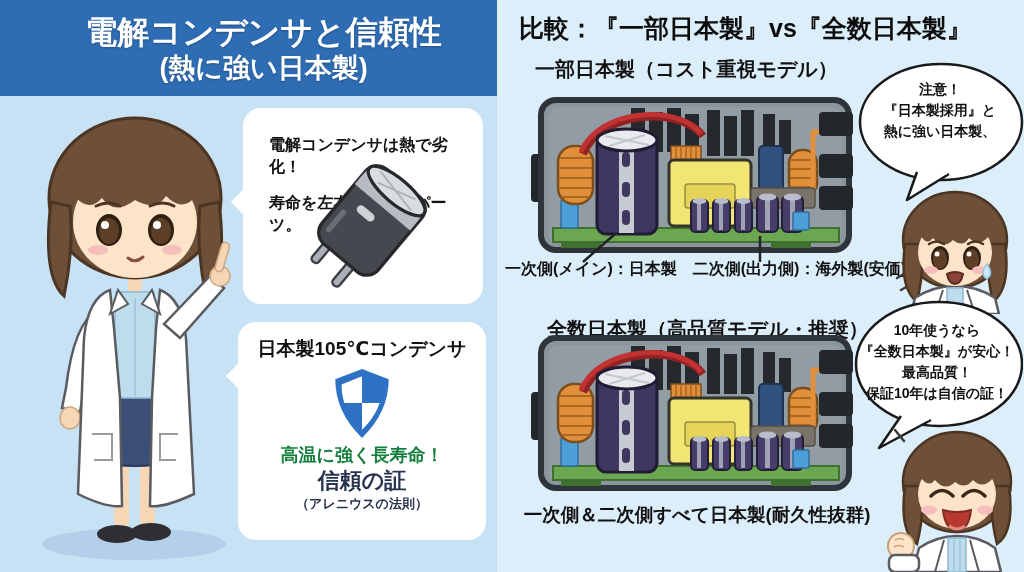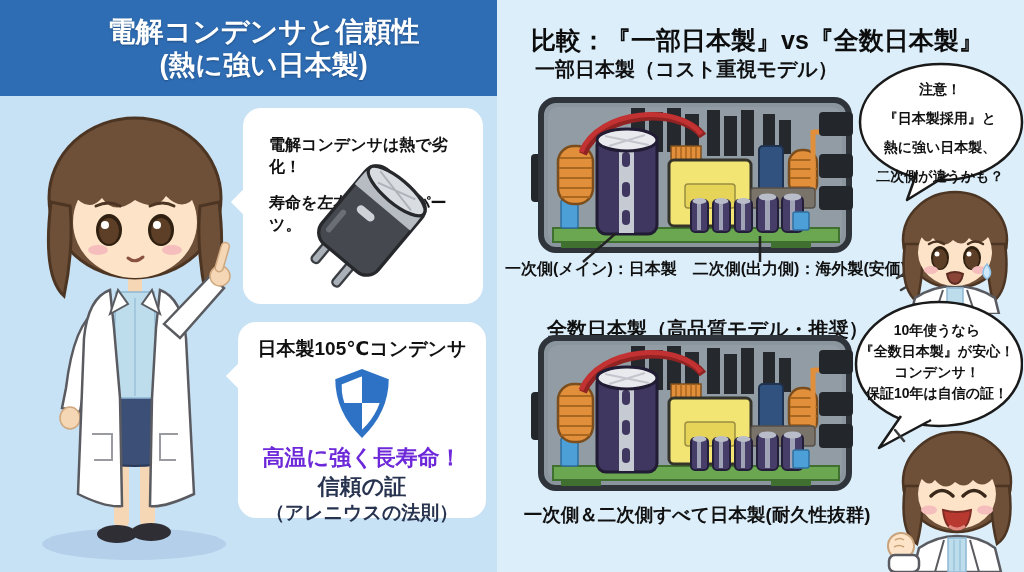--- a/index.html
+++ b/index.html
@@ -8,57 +8,57 @@
     font-family:"Liberation Sans","DejaVu Sans",sans-serif;
     font-weight:bold;color:#1a1a1a;background:#c7e1f5;
   }
   
   .left-panel{position:absolute;left:0;top:0;width:497px;height:572px;background:#c7e1f5;}
   .left-header{
     position:absolute;left:0;top:0;width:497px;height:96px;background:#2e6cb3;
     color:#fff;text-align:center;display:flex;flex-direction:column;justify-content:center;
     padding-left:30px;box-sizing:border-box;text-shadow:0 1px 2px rgba(0,0,0,.25);
   }
-  .left-header .l1{font-size:28px;line-height:1.25;}
+  .left-header .l1{font-size:32px;line-height:1.25;}
   .left-header .l2{font-size:27px;line-height:1.2;}
   .scientist{position:absolute;left:14px;top:98px;}
   .bubble{position:absolute;background:#fff;border-radius:18px;}
   .tail{position:absolute;width:20px;height:20px;background:#fff;transform:rotate(45deg);}
   .bubble-cap{left:243px;top:108px;width:240px;height:196px;}
   .bubble-cap .tail{left:-8px;top:84px;}
   .bubble-cap p{margin:13px;padding:0;font-size:16px;line-height:1.4;color:#111;}
   .bubble-cap .txt{padding:13px 8px 0 13px;}
   .cap-illu{position:absolute;left:48px;top:50px;}
-  .bubble-shield{left:238px;top:322px;width:248px;height:196px;text-align:center;}
+  .bubble-shield{left:238px;top:322px;width:248px;height:218px;text-align:center;}
   .bubble-shield .tail{left:-8px;top:44px;}
   .bs-title{margin-top:14px;font-size:19px;color:#111;}
   .bs-shield{display:block;margin:5px auto 3px auto;}
-  .bs-l1{font-size:22px;color:#6d28d9;line-height:1.3;}
+  .bs-l1{font-size:18px;color:#15803d;line-height:1.3;}
   .bs-l2{font-size:22px;color:#27334f;line-height:1.3;}
-  .bs-l3{font-size:19px;color:#27334f;line-height:1.3;}
+  .bs-l3{font-size:13px;color:#27334f;line-height:1.3;}
   
   .right-panel{position:absolute;left:497px;top:0;width:527px;height:572px;background:#dbeefa;}
   .r-header{position:absolute;left:22px;top:12px;font-size:25px;color:#0d0d0d;white-space:nowrap;}
   .sec-title{position:absolute;font-size:20px;color:#111;white-space:nowrap;}
   .sec1-title{left:38px;top:56px;font-family:Liberation Mono, monospace;}
   .sec2-title{left:38px;top:304px;}
   .psu{position:absolute;left:34px;}
   .psu1{top:96px;}
   .psu2{top:334px;}
   .caption1{position:absolute;left:8px;top:259px;width:390px;text-align:center;font-size:16px;color:#111;white-space:nowrap;}
   .caption2{position:absolute;left:4px;top:503px;width:392px;text-align:center;color:#111;}
   .caption2 .c2a{font-size:18.5px;line-height:1.35;}
   .caption2 .c2b{font-size:18px;line-height:1.35;}
   .cloud{position:absolute;}
   .cloud .lines{
     position:absolute;left:0;right:0;display:flex;flex-direction:column;align-items:center;
     font-size:14px;line-height:1.5;color:#111;pointer-events:none;white-space:nowrap;
   }
   .cloud-top{left:358px;top:60px;width:170px;height:142px;}
-  .cloud-top .lines{top:19px;gap:8px;}
+  .cloud-top .lines{top:19px;}
   .cloud-bot{left:354px;top:298px;width:172px;height:154px;}
   .cloud-bot .lines{top:22px;}
   .chibi{position:absolute;}
   .chibi-worried{left:390px;top:186px;}
   .chibi-happy{left:380px;top:426px;}
 </style>
 </head>
 <body>
 
 <svg width="0" height="0" style="position:absolute" aria-hidden="true">
@@ -249,21 +249,21 @@
           <rect x="32" y="35" width="32" height="37" fill="#ffffff"></rect>
         </g>
       </svg>
       <div class="bs-l1">高温に強く長寿命！</div>
       <div class="bs-l2">信頼の証</div>
       <div class="bs-l3">（アレニウスの法則）</div>
     </div>
   </section>
 
   <section class="right-panel">
-    <h1 class="r-header" style="margin:12px">比較：『一部日本製』vs『全数日本製』</h1>
+    <h1 class="r-header" style="margin:0">比較：『一部日本製』vs『全数日本製』</h1>
 
     <h2 class="sec-title sec1-title" style="margin:0">一部日本製（コスト重視モデル）</h2>
     <svg class="psu psu1" width="330" height="176" viewBox="0 0 330 176">
       <use href="#psu-art"></use>
       <g stroke="#222" stroke-width="2.5">
         <line x1="84" y1="138" x2="52" y2="166"></line>
         <line x1="229" y1="140" x2="229" y2="166"></line>
       </g>
     </svg>
     <div class="caption1">一次側(メイン)：日本製　二次側(出力側)：海外製(安価)</div>
@@ -279,21 +279,20 @@
     <div class="cloud cloud-top">
       <svg width="170" height="142" viewBox="0 0 170 142">
         <ellipse cx="86" cy="62" rx="81" ry="58" fill="#fff" stroke="#1a1a1a" stroke-width="2.5"></ellipse>
         <path d="M62,112 L52,140 L94,114" fill="#fff" stroke="#1a1a1a" stroke-width="2.5" stroke-linejoin="round"></path>
         <path d="M64,110 L92,112" stroke="#fff" stroke-width="5"></path>
       </svg>
       <div class="lines">
         <div>注意！</div>
         <div>『日本製採用』と</div>
         <div>熱に強い日本製、</div>
-        <div>二次側が違うかも？</div>
       </div>
     </div>
 
     <svg class="chibi chibi-worried" width="132" height="128" viewBox="0 0 132 128">
       <path d="M10,92 l12,-7 M14,104 l12,-7" stroke="#3c3c3c" stroke-width="2.5" fill="none" stroke-linecap="round"></path>
       <ellipse cx="68" cy="54" rx="52" ry="48" fill="#6e4f38" stroke="#4c3522" stroke-width="2.5"></ellipse>
       <path d="M18,58 Q12,102 30,116 Q38,82 34,58 Z" fill="#6e4f38" stroke="#4c3522" stroke-width="2.5"></path>
       <path d="M118,58 Q124,102 106,116 Q98,82 102,58 Z" fill="#6e4f38" stroke="#4c3522" stroke-width="2.5"></path>
       <path d="M24,128 L28,112 Q46,100 68,100 Q90,100 108,112 L112,128 Z" fill="#ffffff" stroke="#5a5b60" stroke-width="2.5"></path>
       <rect x="60" y="102" width="16" height="26" fill="#bddcec" stroke="#8fb8d2" stroke-width="1.5"></rect>
@@ -315,21 +314,21 @@
 
     <div class="cloud cloud-bot">
       <svg width="172" height="154" viewBox="0 0 172 154">
         <ellipse cx="88" cy="66" rx="83" ry="62" fill="#fff" stroke="#1a1a1a" stroke-width="2.5"></ellipse>
         <path d="M50,118 L28,150 L80,122" fill="#fff" stroke="#1a1a1a" stroke-width="2.5" stroke-linejoin="round"></path>
         <path d="M52,116 L78,120" stroke="#fff" stroke-width="5"></path>
       </svg>
       <div class="lines">
         <div>10年使うなら</div>
         <div>『全数日本製』が安心！</div>
-        <div>コンデンサ！</div>
+        <div>最高品質！</div>
         <div>保証10年は自信の証！</div>
       </div>
     </div>
 
     <svg class="chibi chibi-happy" width="148" height="146" viewBox="0 0 148 146">
       <path d="M18,4 l9,11" stroke="#3c3c3c" stroke-width="2.5" stroke-linecap="round"></path>
       <ellipse cx="80" cy="56" rx="54" ry="50" fill="#6e4f38" stroke="#4c3522" stroke-width="2.5"></ellipse>
       <path d="M28,60 Q22,106 40,118 Q48,86 44,60 Z" fill="#6e4f38" stroke="#4c3522" stroke-width="2.5"></path>
       <path d="M132,60 Q138,106 120,118 Q112,86 116,60 Z" fill="#6e4f38" stroke="#4c3522" stroke-width="2.5"></path>
       <path d="M36,146 L42,122 Q60,110 80,110 Q102,110 118,122 L124,146 Z" fill="#ffffff" stroke="#5a5b60" stroke-width="2.5"></path>

